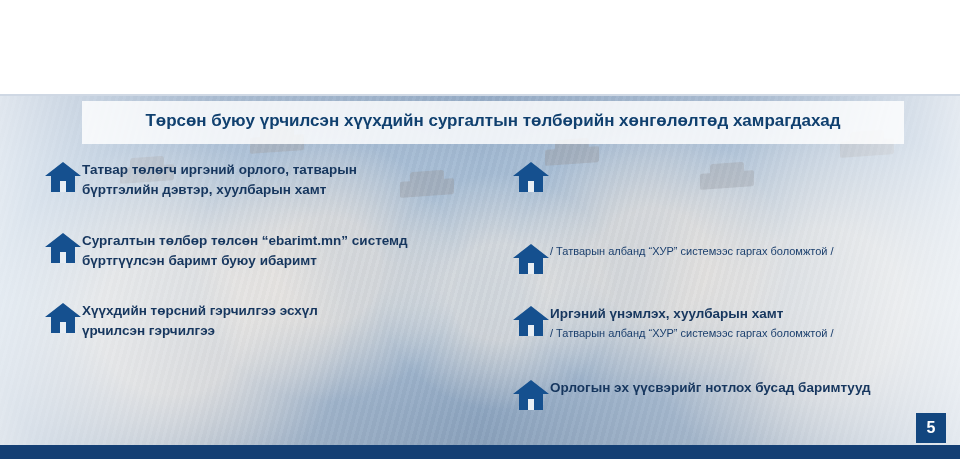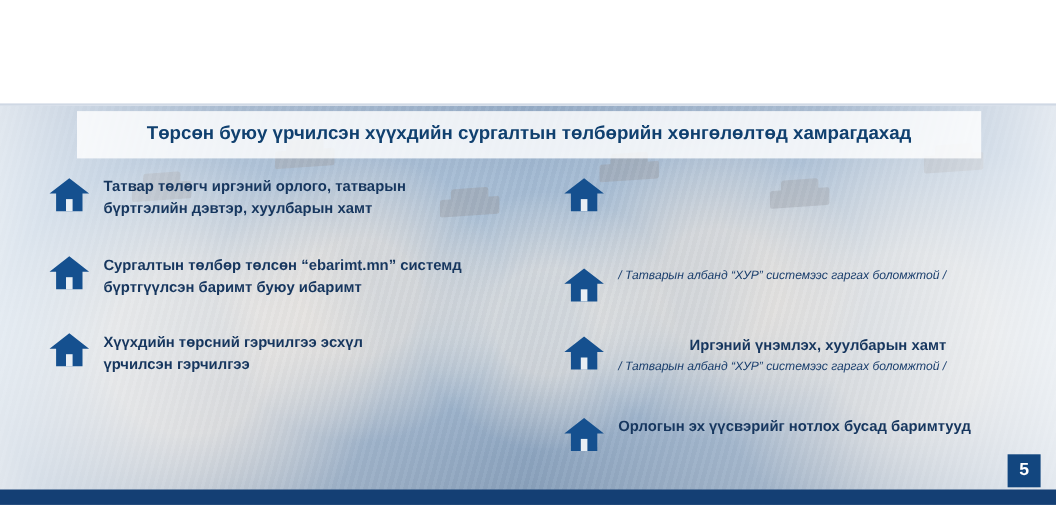--- a/index.html
+++ b/index.html
@@ -181,21 +181,21 @@
     color: #c4202b;
     font-size: 22px;
     font-weight: bold;
     margin-top: 8px;
     letter-spacing: 0.2px;
   }
 
   
   .subtitle-panel {
     position: absolute;
-    left: 70px;
+    left: 82px;
     top: 101px;
     width: 822px;
     padding: 8px 0 10px 0;
     text-align: center;
     background: rgba(255,255,255,0.82);
     z-index: 5;
   }
   .subtitle-line {
     color: #10406f;
     font-size: 17px;
@@ -207,21 +207,20 @@
   .col {
     position: absolute;
     z-index: 5;
   }
   .col-left { left: 44px; top: 158px; width: 430px; }
   .col-right { left: 512px; top: 158px; width: 440px; }
 
   .item {
     display: flex;
     align-items: flex-start;
-    gap: 12px;
     margin-bottom: 22px;
   }
   .home-icon {
     flex: none;
     width: 38px;
     height: 34px;
     margin-top: 2px;
     position: relative;
   }
   .home-icon svg { display: block; }
@@ -231,33 +230,32 @@
   }
   .item-line {
     color: #16365e;
     font-size: 13.5px;
     font-weight: bold;
     line-height: 1.5;
   }
   .item-note {
     color: #1b3f6d;
     font-size: 11px;
-    font-style: italic;
     line-height: 1.5;
     margin-top: 1px;
   }
 
   
   .col-left .item:nth-child(1) { margin-bottom: 28px; }
   .col-left .item:nth-child(2) { margin-bottom: 28px; }
   .col-left .item:nth-child(3) { margin-bottom: 30px; }
 
   .col-right .item:nth-child(1) { margin-bottom: 46px; }
   .col-right .item:nth-child(2) { margin-bottom: 26px; }
-  .col-right .item:nth-child(3) { margin-bottom: 34px; text-align: right; }
+  .col-right .item:nth-child(3) { margin-bottom: 34px; }
 
   
   .footer-bar {
     position: absolute;
     left: 0;
     bottom: 0;
     width: 960px;
     height: 14px;
     background: #143f74;
     z-index: 7;

